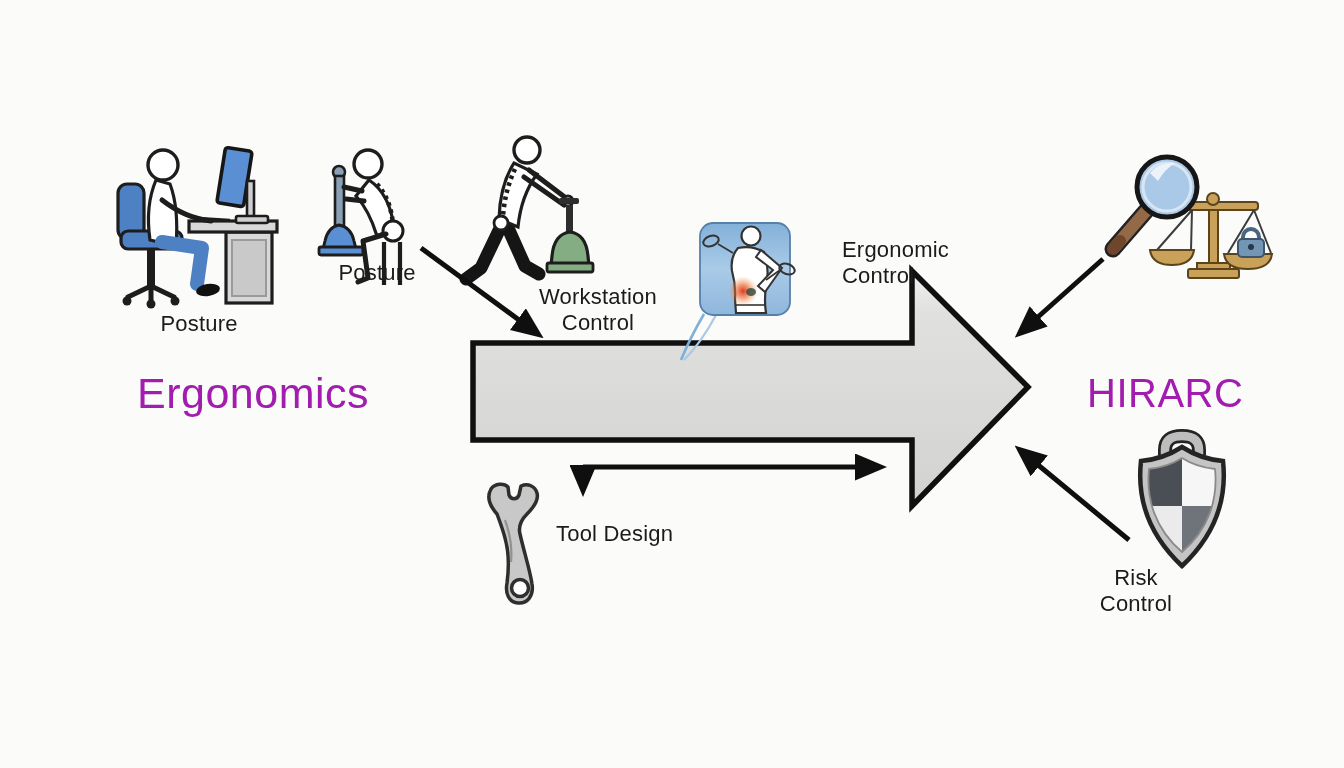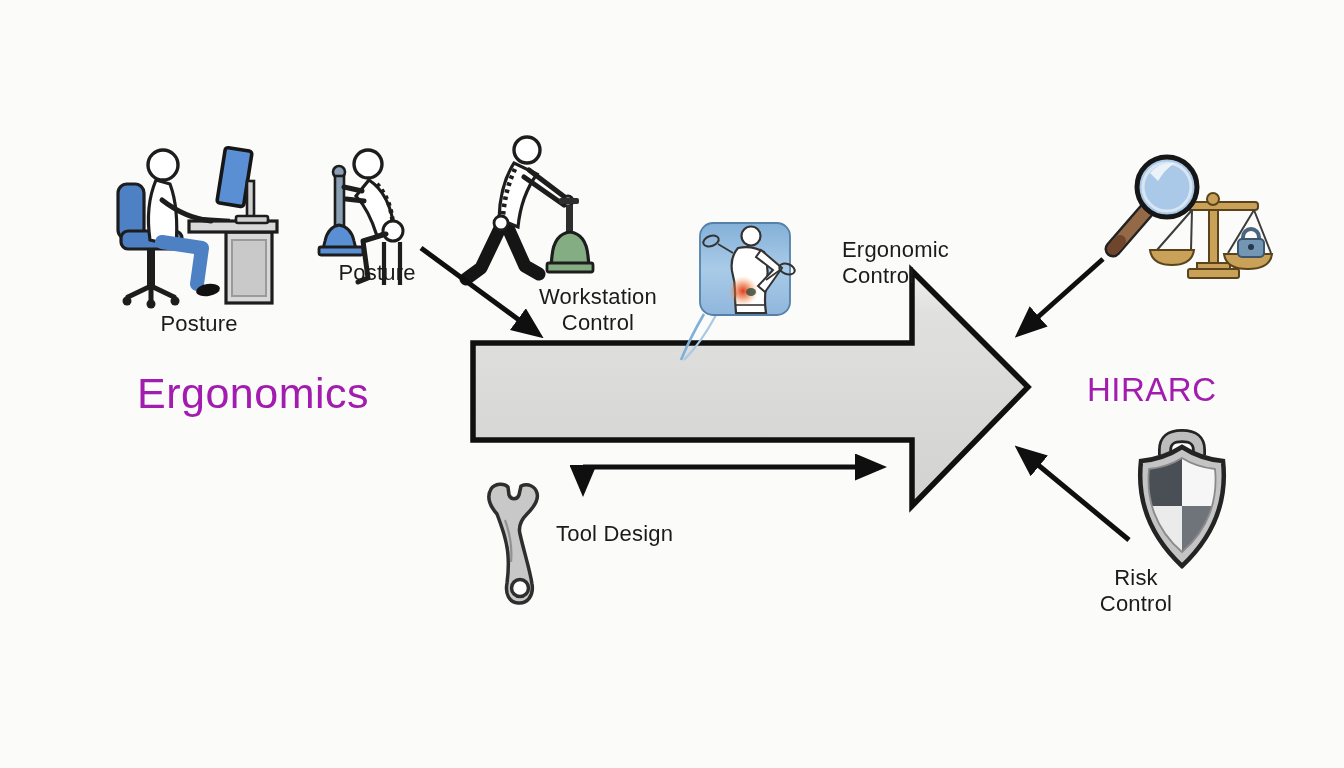--- a/index.html
+++ b/index.html
@@ -14,21 +14,21 @@
     text-align:center; transform:translateX(-50%);
     line-height:1.2; letter-spacing:.2px; white-space:nowrap;
   }
   .lbl.left{transform:none; text-align:left;}
   .lbl .ln{display:block;}
   .big{
     position:absolute; font-weight:400; color:#a21caf;
     white-space:nowrap; letter-spacing:.5px;
   }
   .big.ergonomics{left:137px; top:369px; font-size:43px;}
-  .big.hirarc{left:1087px; top:371px; font-size:33px;}
+  .big.hirarc{left:1087px; top:371px; font-size:40px;}
 </style>
 </head>
 <body>
 
 <div id="stage">
 
   <svg id="art" width="1344" height="768" viewBox="0 0 1344 768">
     <defs>
       <marker id="ah" markerUnits="strokeWidth" markerWidth="6.4" markerHeight="5.4" refX="5" refY="2.7" orient="auto">
         <path d="M0,0 L6.4,2.7 L0,5.4 Z" fill="#0f0f0f"></path>

